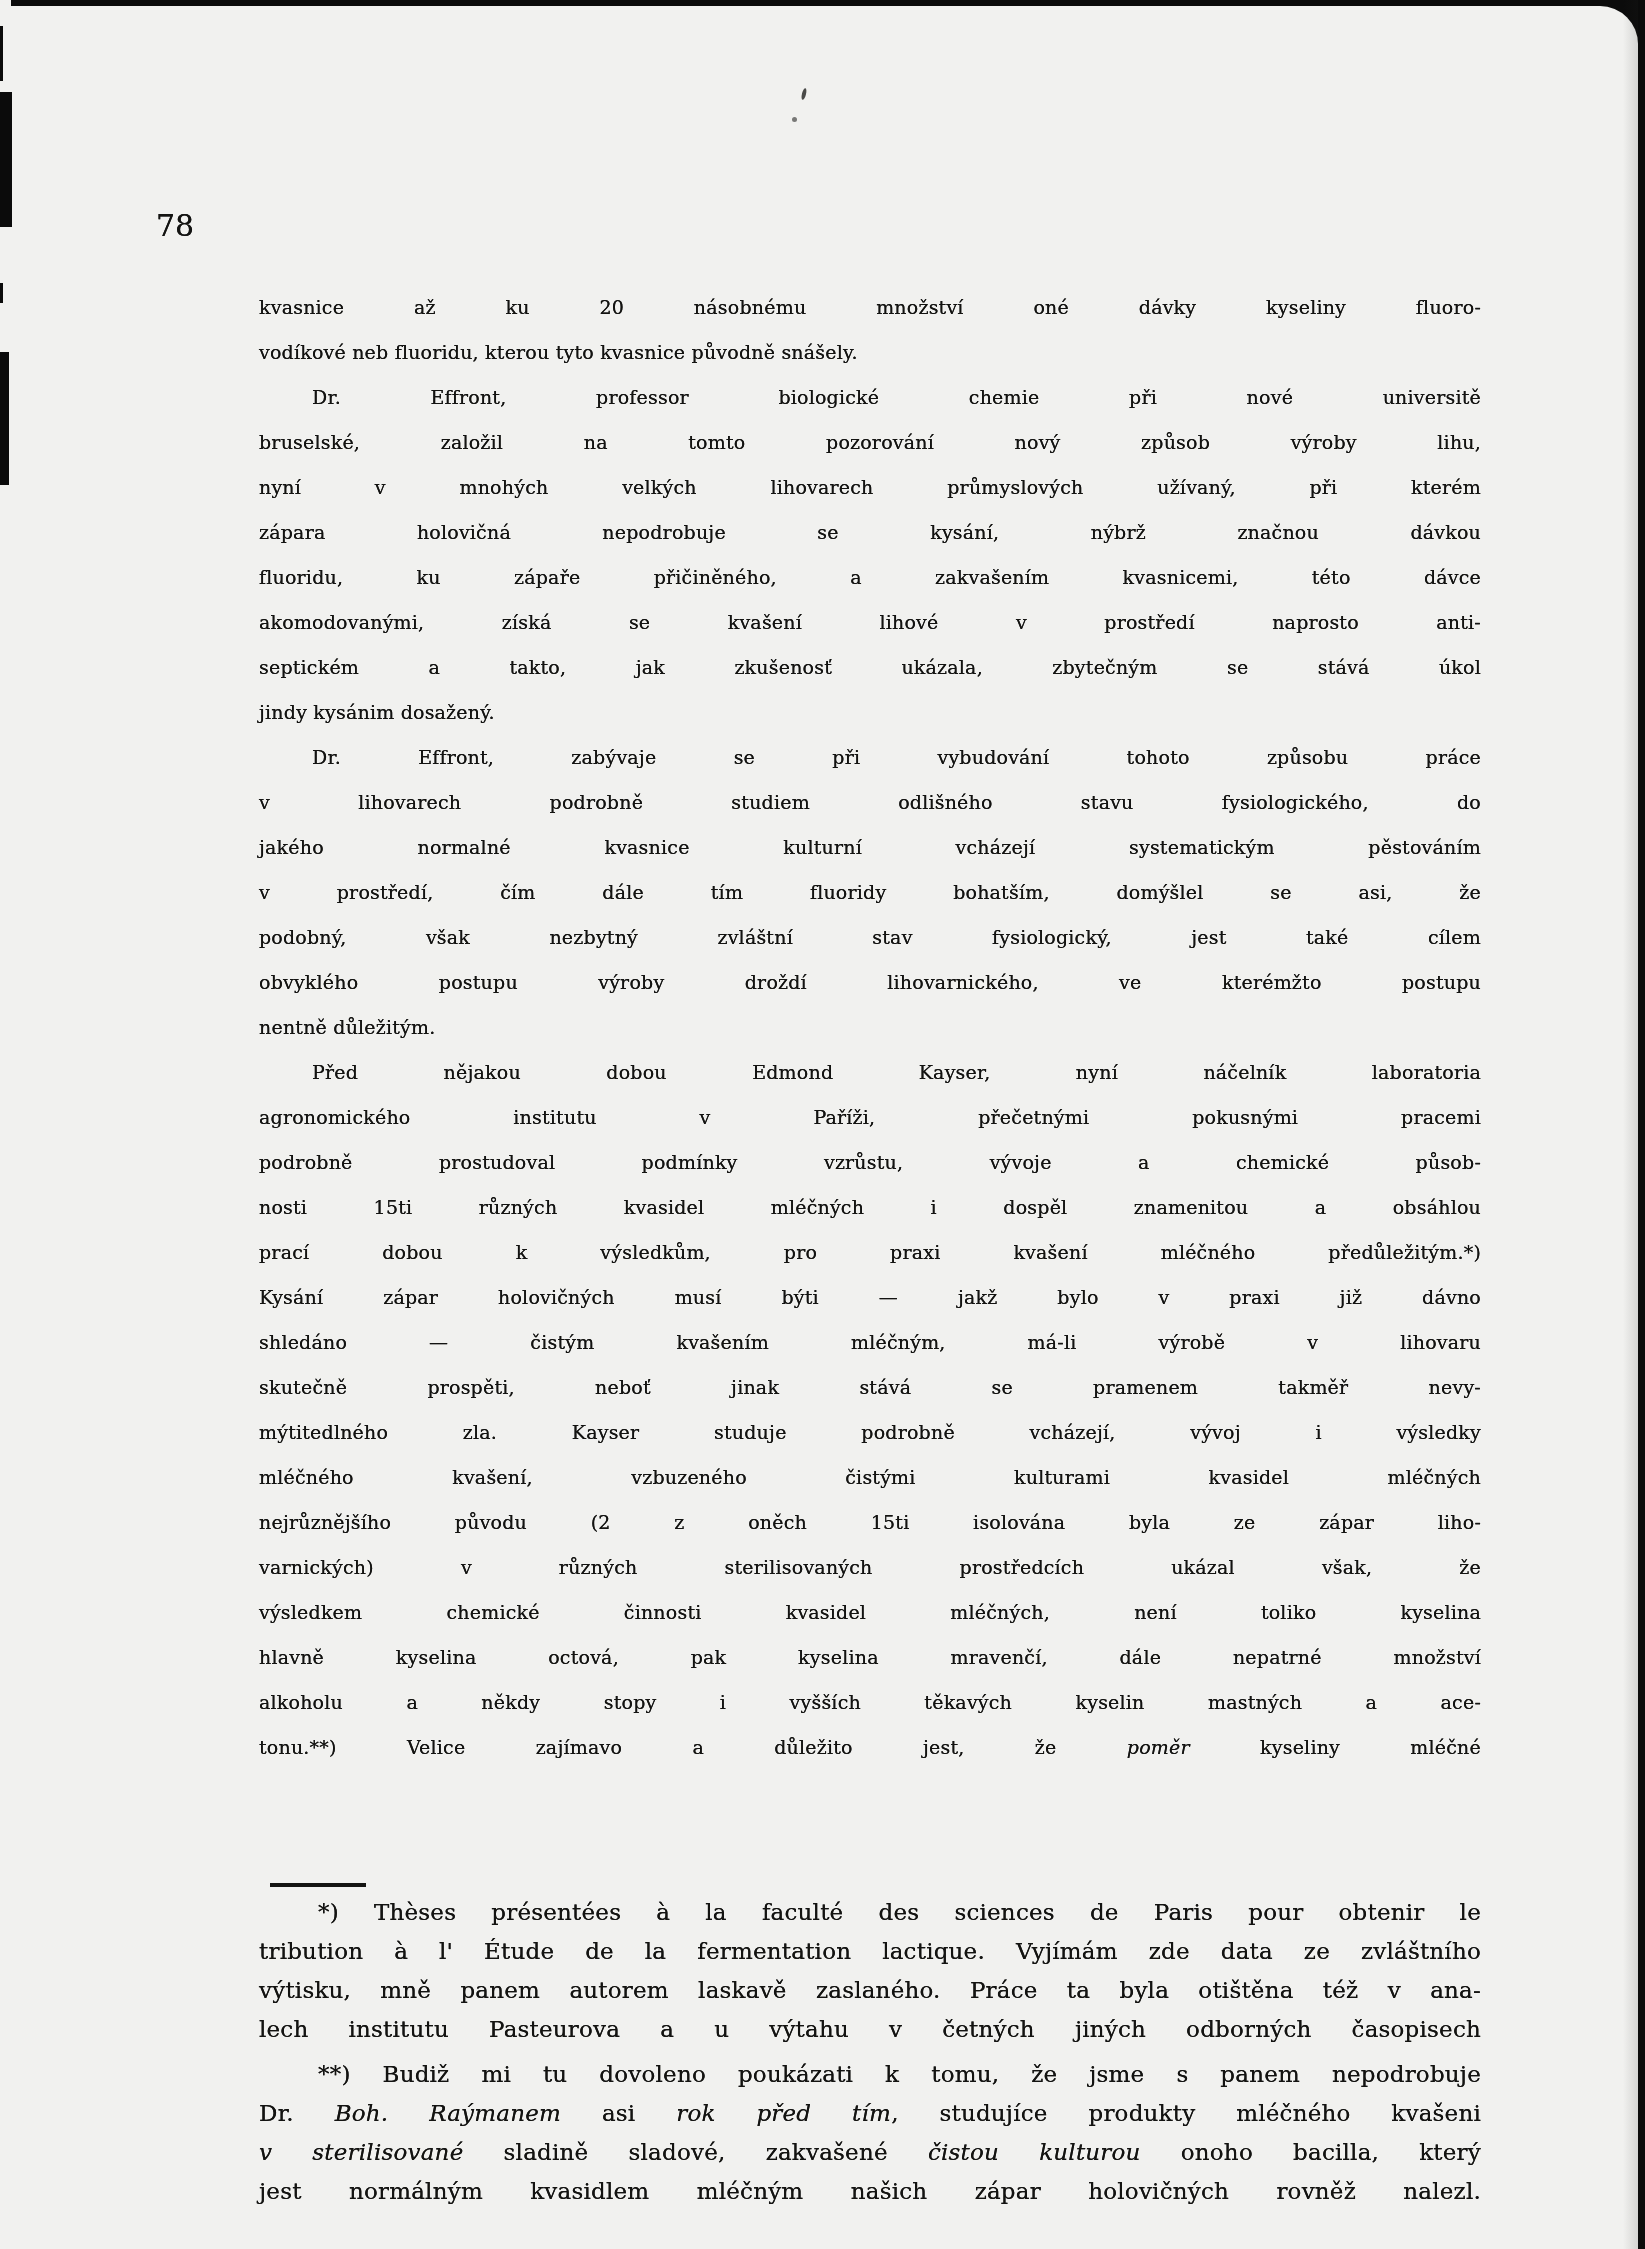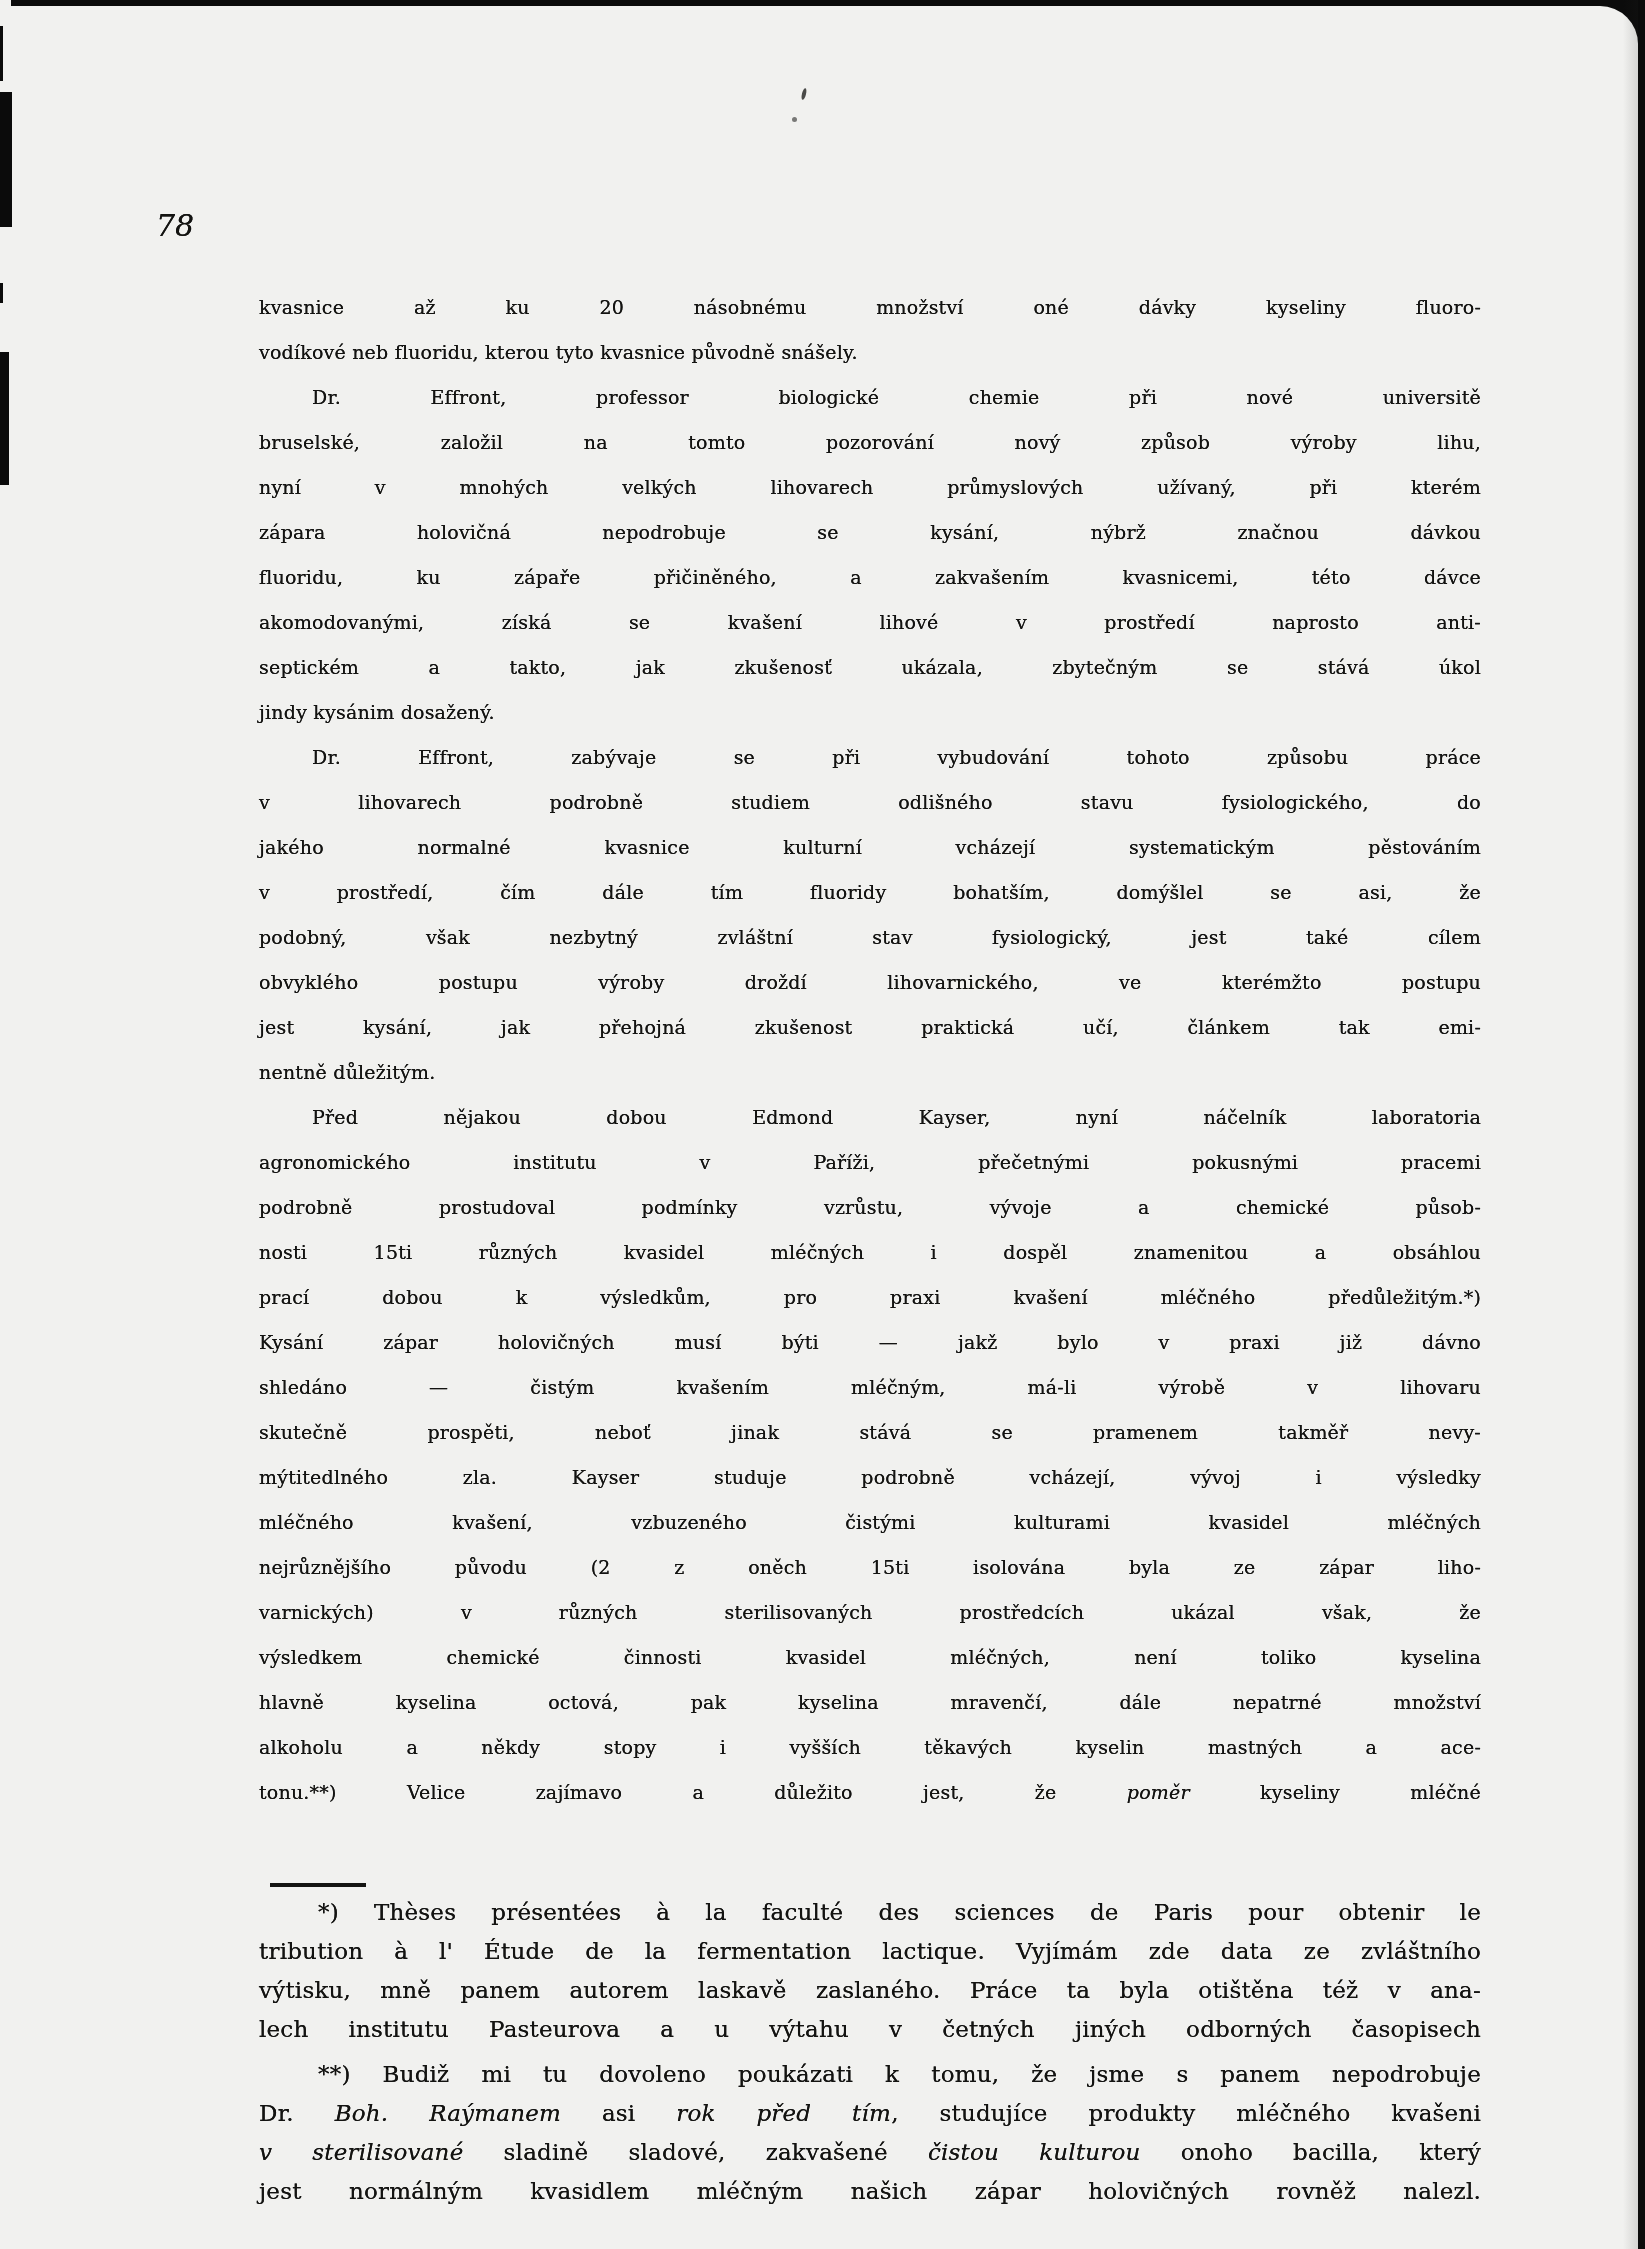--- a/index.html
+++ b/index.html
@@ -25,21 +25,20 @@
   #edge-left-3{left:0;top:26px;width:3.1px;height:55px;}
   #edge-left-4{left:0;top:283px;width:2.7px;height:20px;}
   .speck{position:absolute;background:#4a4a48;}
   #speck-1{left:802px;top:88px;width:4px;height:11.7px;border-radius:50%;transform:rotate(14deg);}
   #speck-2{left:792px;top:117px;width:5.4px;height:5.4px;border-radius:50%;background:#787876;}
   
   #page-number{
     position:absolute;left:156px;top:203px;
     font-size:30px;line-height:45px;
     text-shadow:0 0 0.4px rgba(0,0,0,.85);
-    font-style:italic;
   }
   #body-text{
     position:absolute;left:259px;top:285px;width:1222px;
     font-size:19px;
     letter-spacing:0.2px;
     text-shadow:0 0 0.4px rgba(0,0,0,.85);
   }
   .line{
     height:45px;line-height:45px;
     text-align:justify;text-align-last:justify;
@@ -92,21 +91,20 @@
     <div class="line"><span>fluoridu, ku zápaře přičiněného, a zakvašením kvasnicemi, této dávce</span></div>
     <div class="line"><span>akomodovanými, získá se kvašení lihové v prostředí naprosto anti-</span></div>
     <div class="line"><span>septickém a takto, jak zkušenosť ukázala, zbytečným se stává úkol</span></div>
     <div class="line short"><span>jindy kysánim dosažený.</span></div>
     <div class="line ind"><span>Dr. Effront, zabývaje se při vybudování tohoto způsobu práce</span></div>
     <div class="line"><span>v lihovarech podrobně studiem odlišného stavu fysiologického, do</span></div>
     <div class="line"><span>jakého normalné kvasnice kulturní vcházejí systematickým pěstováním</span></div>
     <div class="line"><span>v prostředí, čím dále tím fluoridy bohatším, domýšlel se asi, že</span></div>
     <div class="line"><span>podobný, však nezbytný zvláštní stav fysiologický, jest také cílem</span></div>
     <div class="line"><span>obvyklého postupu výroby droždí lihovarnického, ve kterémžto postupu</span></div>
-    <div class="line"><span>jest kysání, jak přehojná zkušenost praktická učí, článkem tak emi-</span></div>
     <div class="line short"><span>nentně důležitým.</span></div>
     <div class="line ind"><span>Před nějakou dobou Edmond Kayser, nyní náčelník laboratoria</span></div>
     <div class="line"><span>agronomického institutu v Paříži, přečetnými pokusnými pracemi</span></div>
     <div class="line"><span>podrobně prostudoval podmínky vzrůstu, vývoje a chemické působ-</span></div>
     <div class="line"><span>nosti 15ti různých kvasidel mléčných i dospěl znamenitou a obsáhlou</span></div>
     <div class="line"><span>prací dobou k výsledkům, pro praxi kvašení mléčného předůležitým.*)</span></div>
     <div class="line"><span>Kysání zápar holovičných musí býti — jakž bylo v praxi již dávno</span></div>
     <div class="line"><span>shledáno — čistým kvašením mléčným, má-li výrobě v lihovaru</span></div>
     <div class="line"><span>skutečně prospěti, neboť jinak stává se pramenem takměř nevy-</span></div>
     <div class="line"><span>mýtitedlného zla. Kayser studuje podrobně vcházejí, vývoj i výsledky</span></div>

